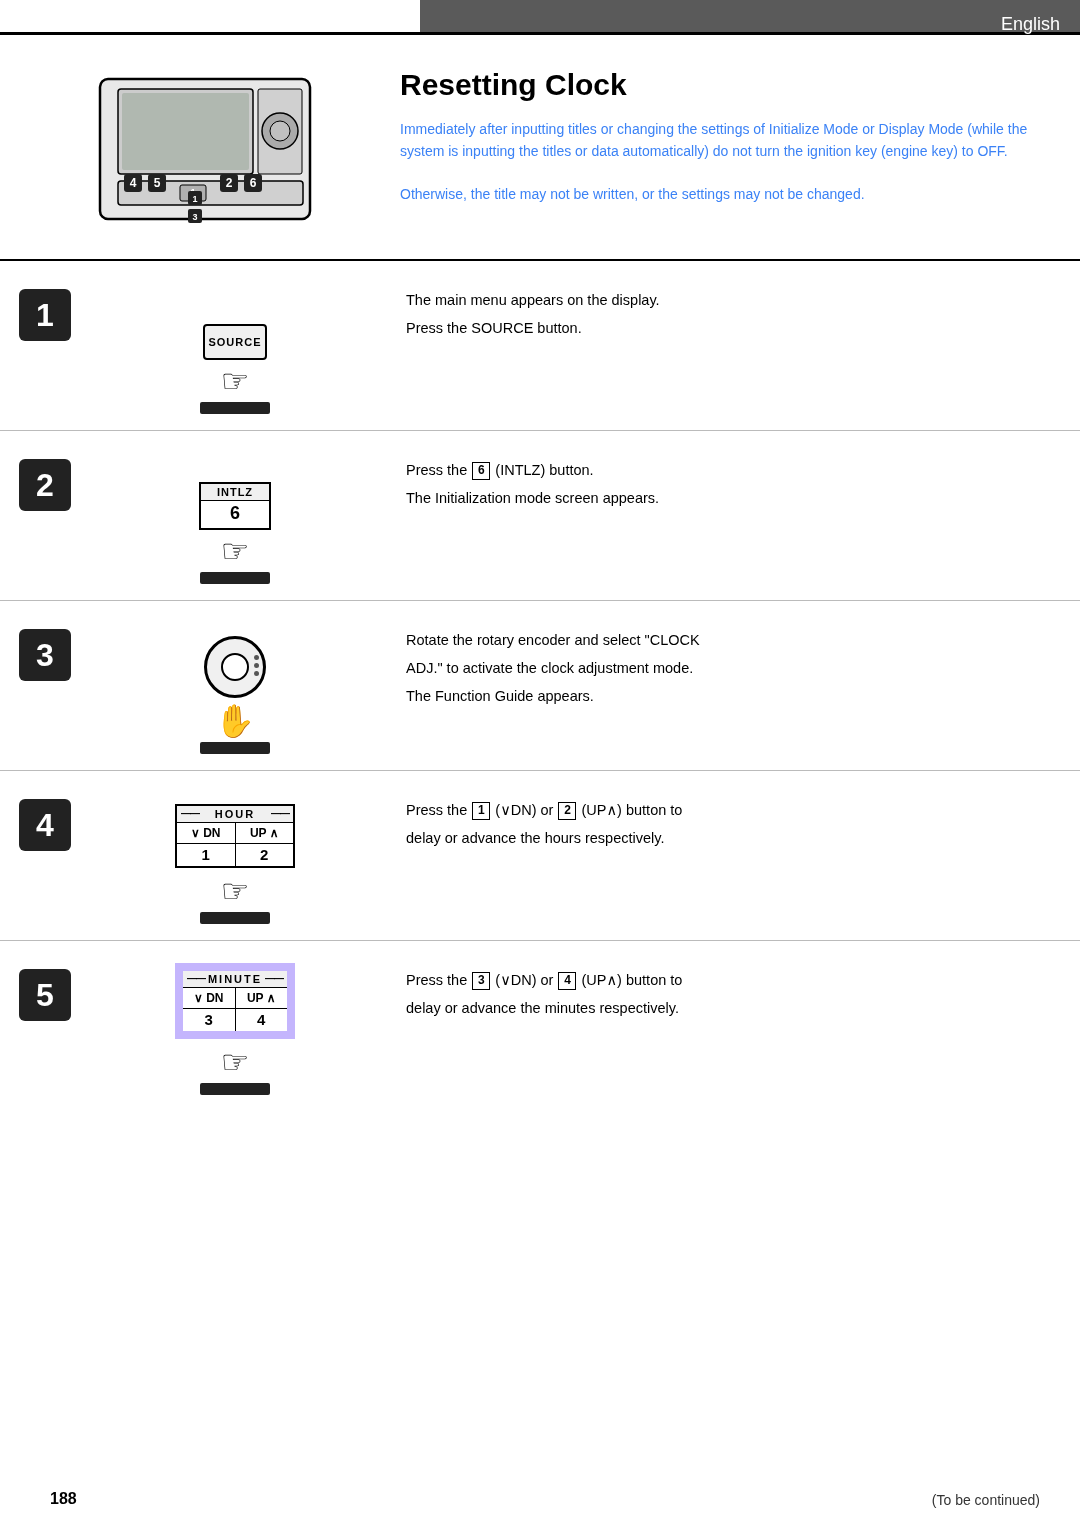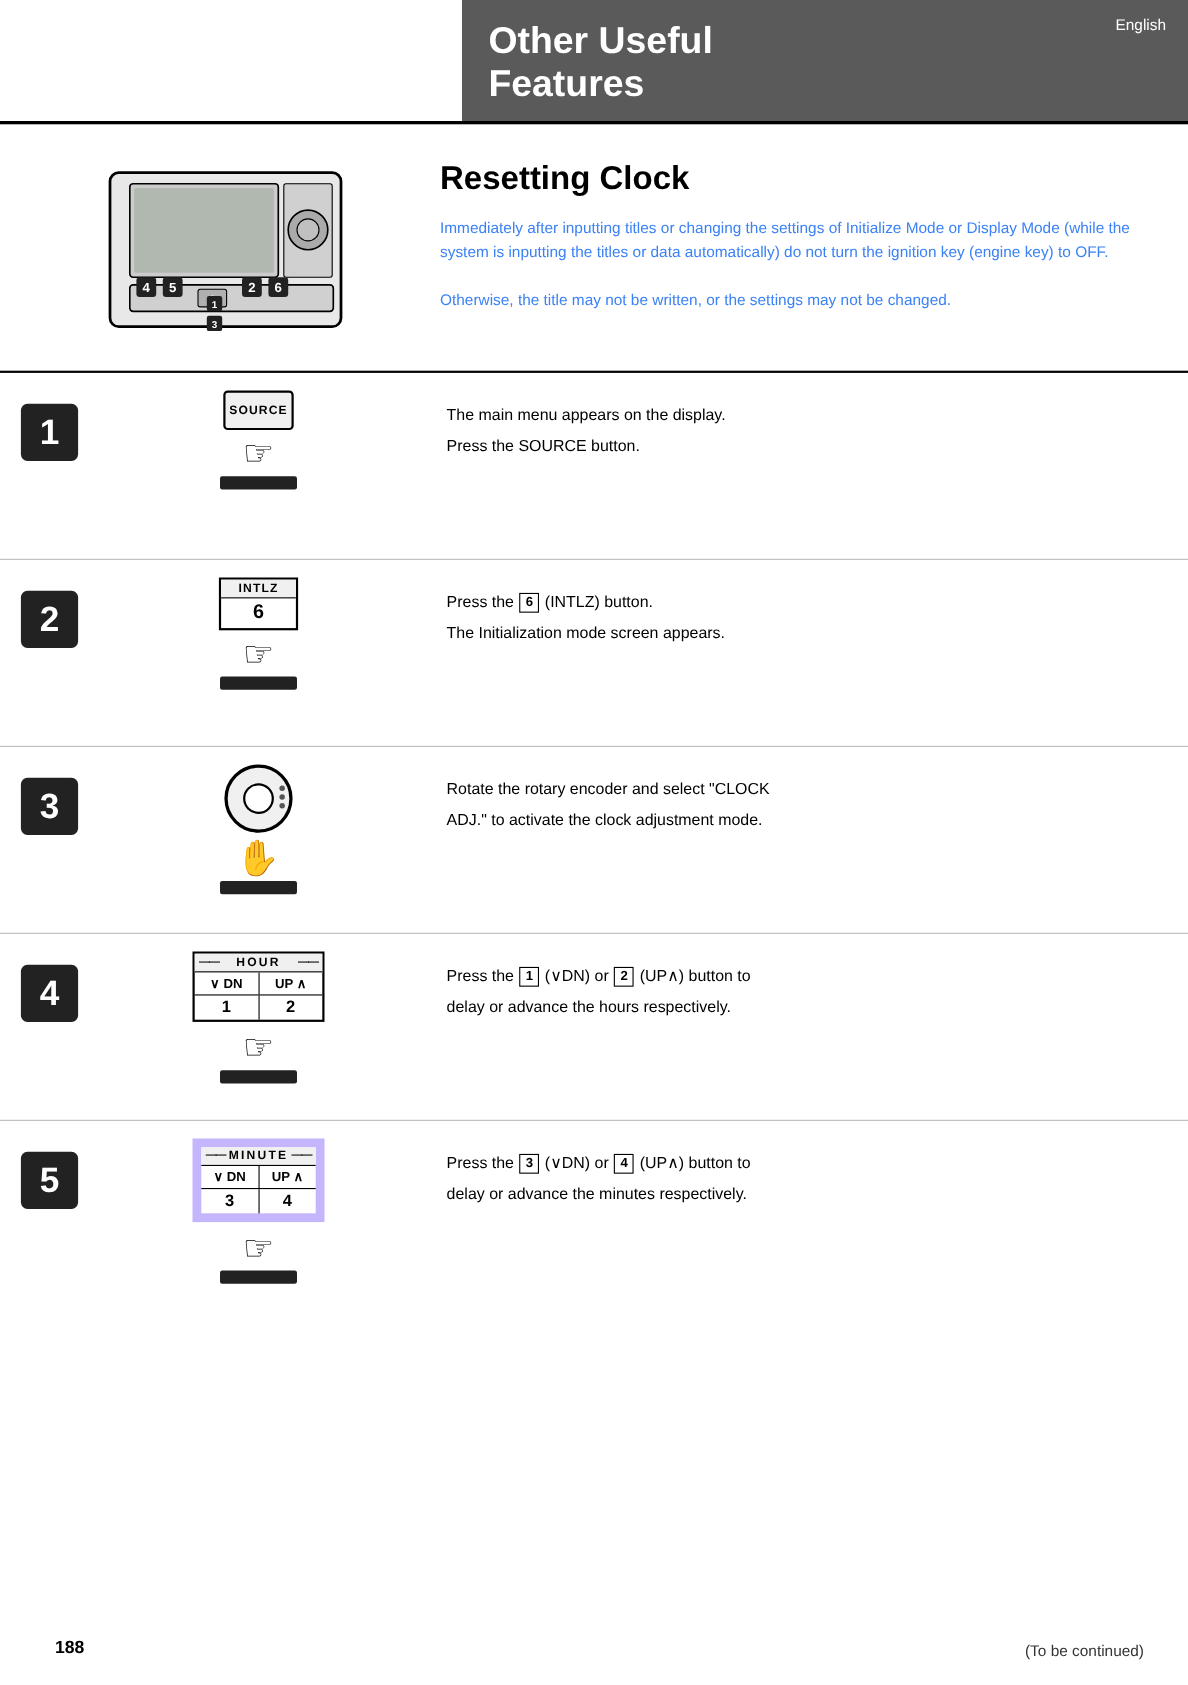--- a/index.html
+++ b/index.html
@@ -32,21 +32,21 @@
       position: relative;
       display: flex;
       flex-direction: column;
       justify-content: center;
     }
     .header-language {
       position: absolute;
       top: 14px;
       right: 20px;
       color: #fff;
-      font-size: 14px;
+      font-size: 18px;
       text-align: center;
     }
     .header-title {
       color: #fff;
       font-size: 34px;
       font-weight: bold;
       line-height: 1.15;
     }
     .section-title {
       font-size: 30px;
@@ -104,21 +104,21 @@
       font-weight: bold;
       display: flex;
       align-items: center;
       justify-content: center;
       border-radius: 6px;
     }
     .step-illustration-col {
       width: 310px;
       flex-shrink: 0;
       display: flex;
-      align-items: flex-start;
+      align-items: flex-end;
       justify-content: center;
       padding: 16px 10px;
     }
     .step-desc-col {
       flex: 1;
       padding: 28px 28px 20px 16px;
       font-size: 14.5px;
       line-height: 1.65;
     }
 
@@ -306,24 +306,20 @@
       margin-bottom: 4px;
     }
   </style>
 </head>
 <body>
 
 <div class="header">
   <div class="header-left"></div>
   <div class="header-right">
     <span class="header-language">English</span>
-    <div class="header-title">
-      <span>Other Useful</span><br>
-      <span>Features</span>
-    </div>
   </div>
 </div>
 
 <div class="top-content">
   <div class="top-illustration">
 
     <svg width="250" height="180" viewBox="0 0 250 180" class="device-svg">
 
       <rect x="20" y="20" width="210" height="140" rx="8" ry="8" fill="#e8e8e8" stroke="#000" stroke-width="2.5"></rect>
 
@@ -421,20 +417,21 @@
           <div class="encoder-dot"></div>
         </div>
       </div>
       <div style="font-size:32px; margin-top:4px;">✋</div>
       <div class="press-bar" style="margin-top:2px;"></div>
     </div>
   </div>
   <div class="step-desc-col">
     <p>Rotate the rotary encoder and select "CLOCK</p>
     <p>ADJ." to activate the clock adjustment mode.</p>
+    <p>The Function Guide appears.</p>
   </div>
 </div>
 
 <div class="step-row">
   <div class="step-number-col">
     <div class="step-number">4</div>
   </div>
   <div class="step-illustration-col">
     <div class="btn-illustration">
       <div class="hour-box">

